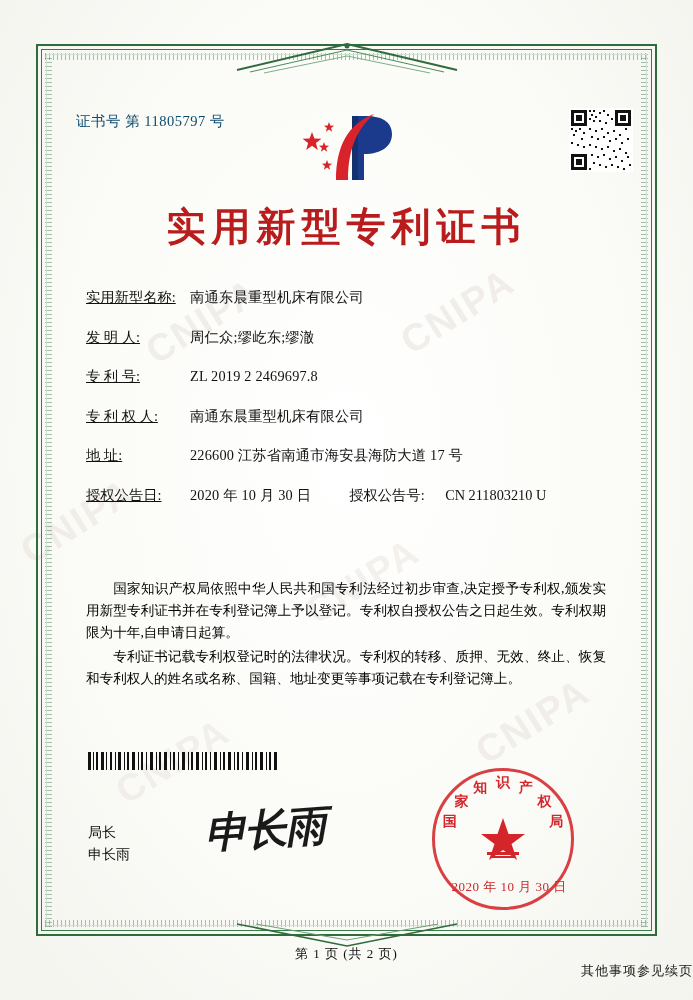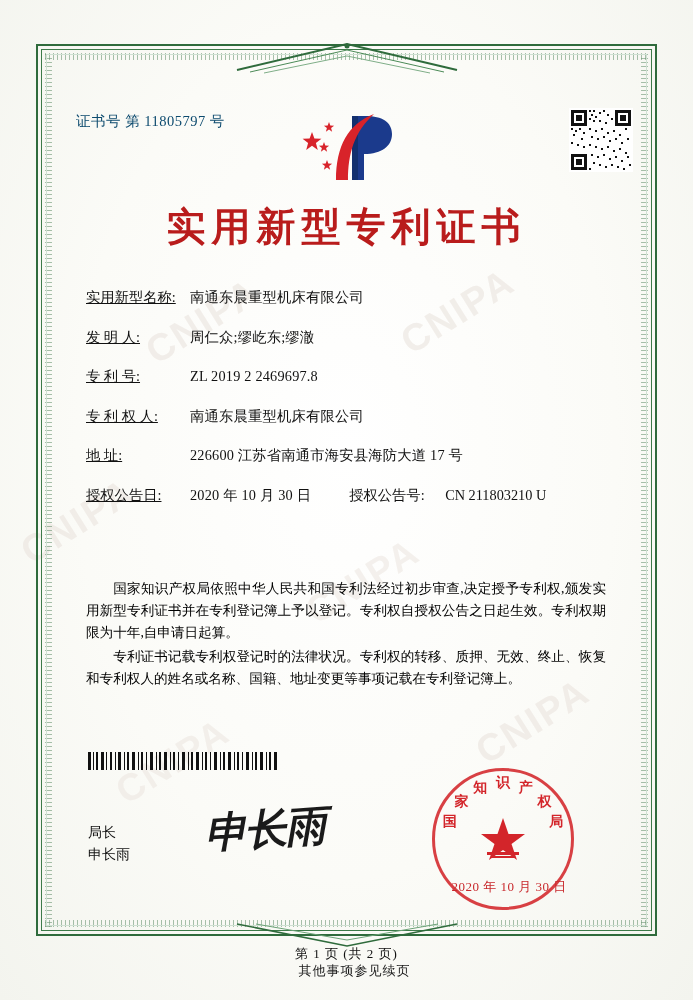--- a/index.html
+++ b/index.html
@@ -291,21 +291,21 @@
     text-align: center;
     font-size: 13px;
     color: #111;
     letter-spacing: 1px;
     margin-top: 20px;
   }
   .footer-note {
     position: absolute;
     left: 16px; right: 0;
     top: 962px;
-    text-align: center;
+    text-align: right;
     font-size: 13px;
     color: #1a1a1a;
     letter-spacing: 1px;
   }
 </style>
 </head>
 <body>
 
 <div class="page">
   <div class="paper-tint"></div>

